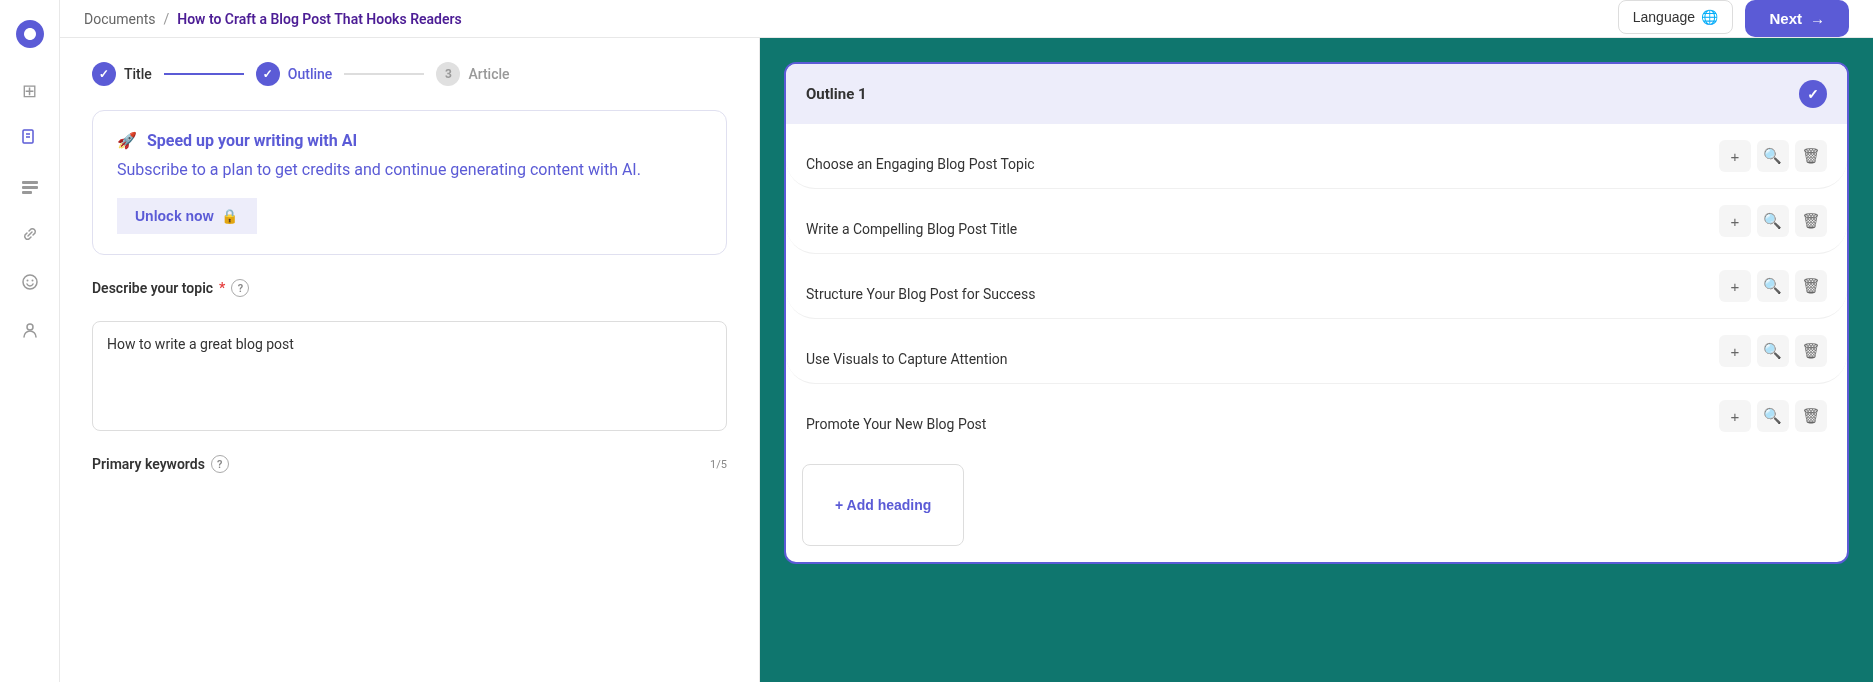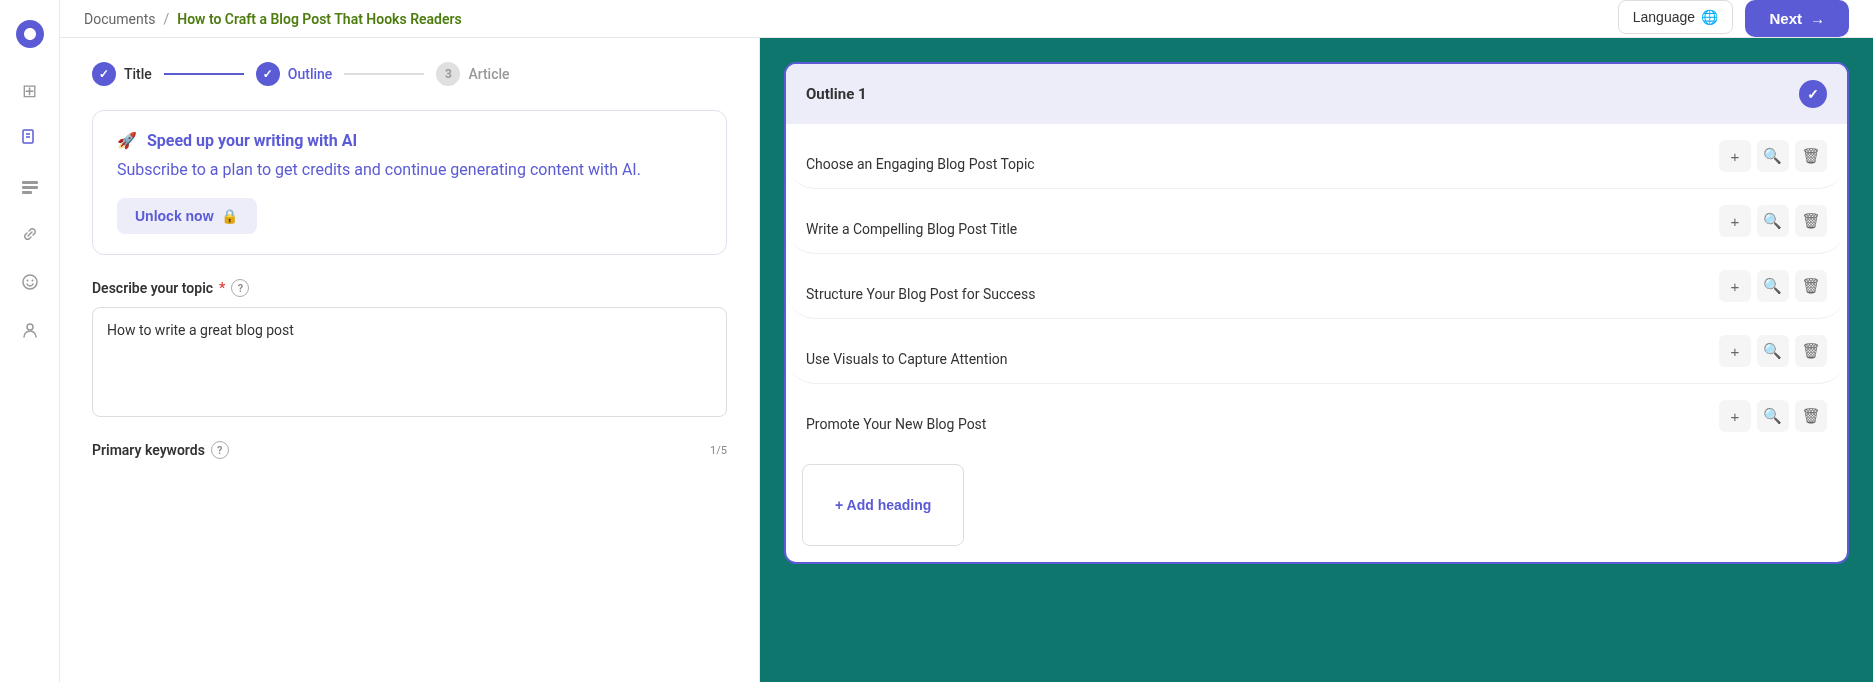--- a/index.html
+++ b/index.html
@@ -85,21 +85,21 @@
     }
 
     .breadcrumb {
       display: flex;
       align-items: center;
       gap: 8px;
       font-size: 14px;
       color: #666;
     }
     .breadcrumb-sep { color: #999; }
-    .breadcrumb-current { font-weight: 600; color: #4d7c0f; }
+    .breadcrumb-current { font-weight: 600; color: #4c1d95; }
 
     .header-right {
       display: flex;
       align-items: flex-start;
       gap: 12px;
     }
 
     .language-btn {
       border: 1px solid #ddd;
       background: #fff;
@@ -185,36 +185,36 @@
     .ai-banner-desc {
       color: #5b5bd6;
       font-size: 16px;
       line-height: 1.5;
       margin-bottom: 16px;
     }
     .unlock-btn {
       background: #ededfa;
       color: #5b5bd6;
       border: none;
-      border-radius: 8px;
+      border-radius: 0;
       padding: 10px 18px;
       font-size: 14px;
       font-weight: 600;
       cursor: pointer;
       display: flex;
       align-items: center;
       gap: 8px;
     }
 
     
     .form-label {
       font-size: 14px;
       font-weight: 600;
       color: #333;
-      margin-bottom: 10px;
+      margin-bottom: 24px;
       display: flex;
       align-items: center;
       gap: 6px;
     }
     .form-label .help-icon {
       width: 18px;
       height: 18px;
       border-radius: 50%;
       border: 1.5px solid #aaa;
       display: flex;

